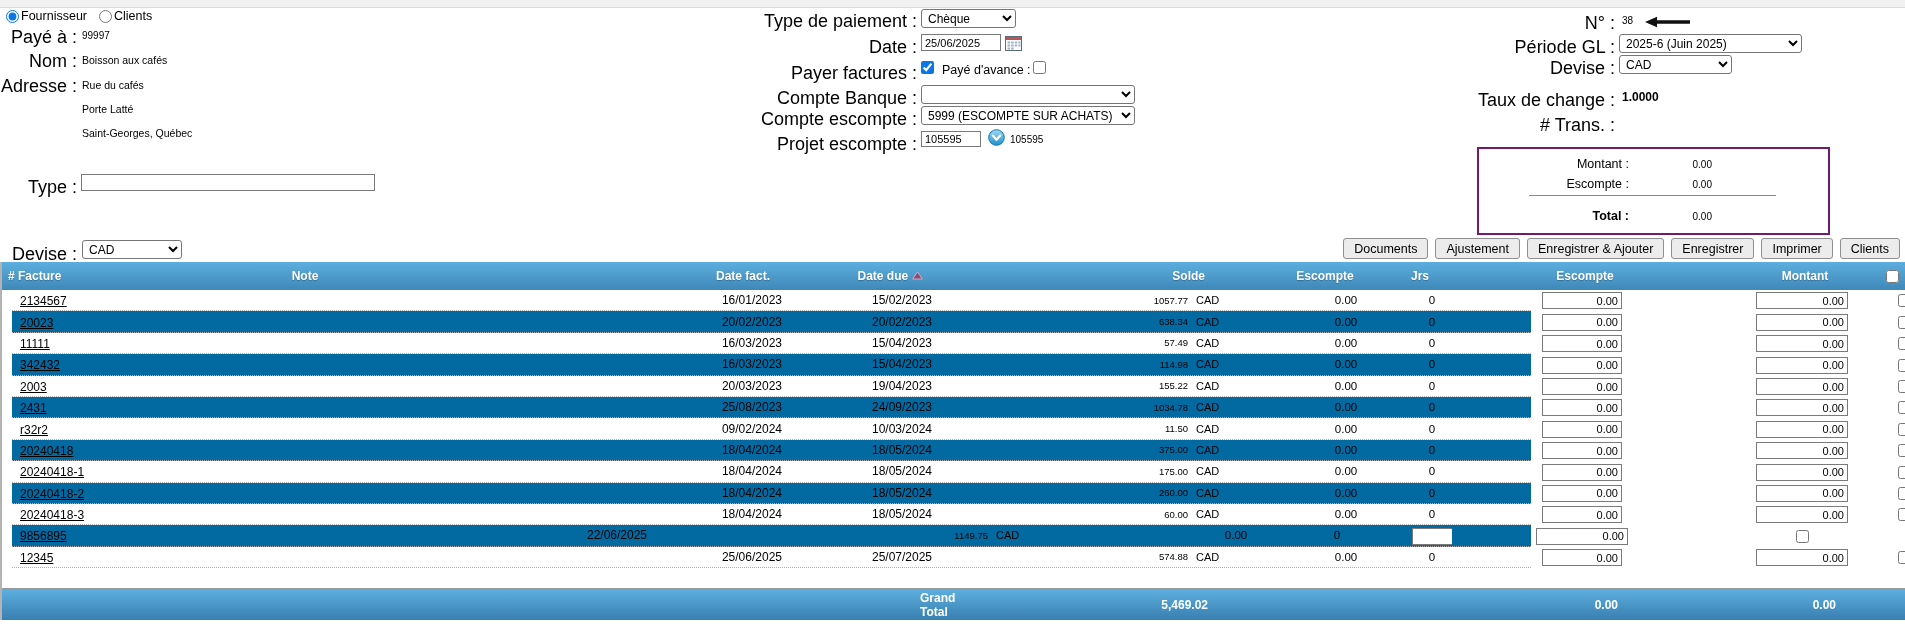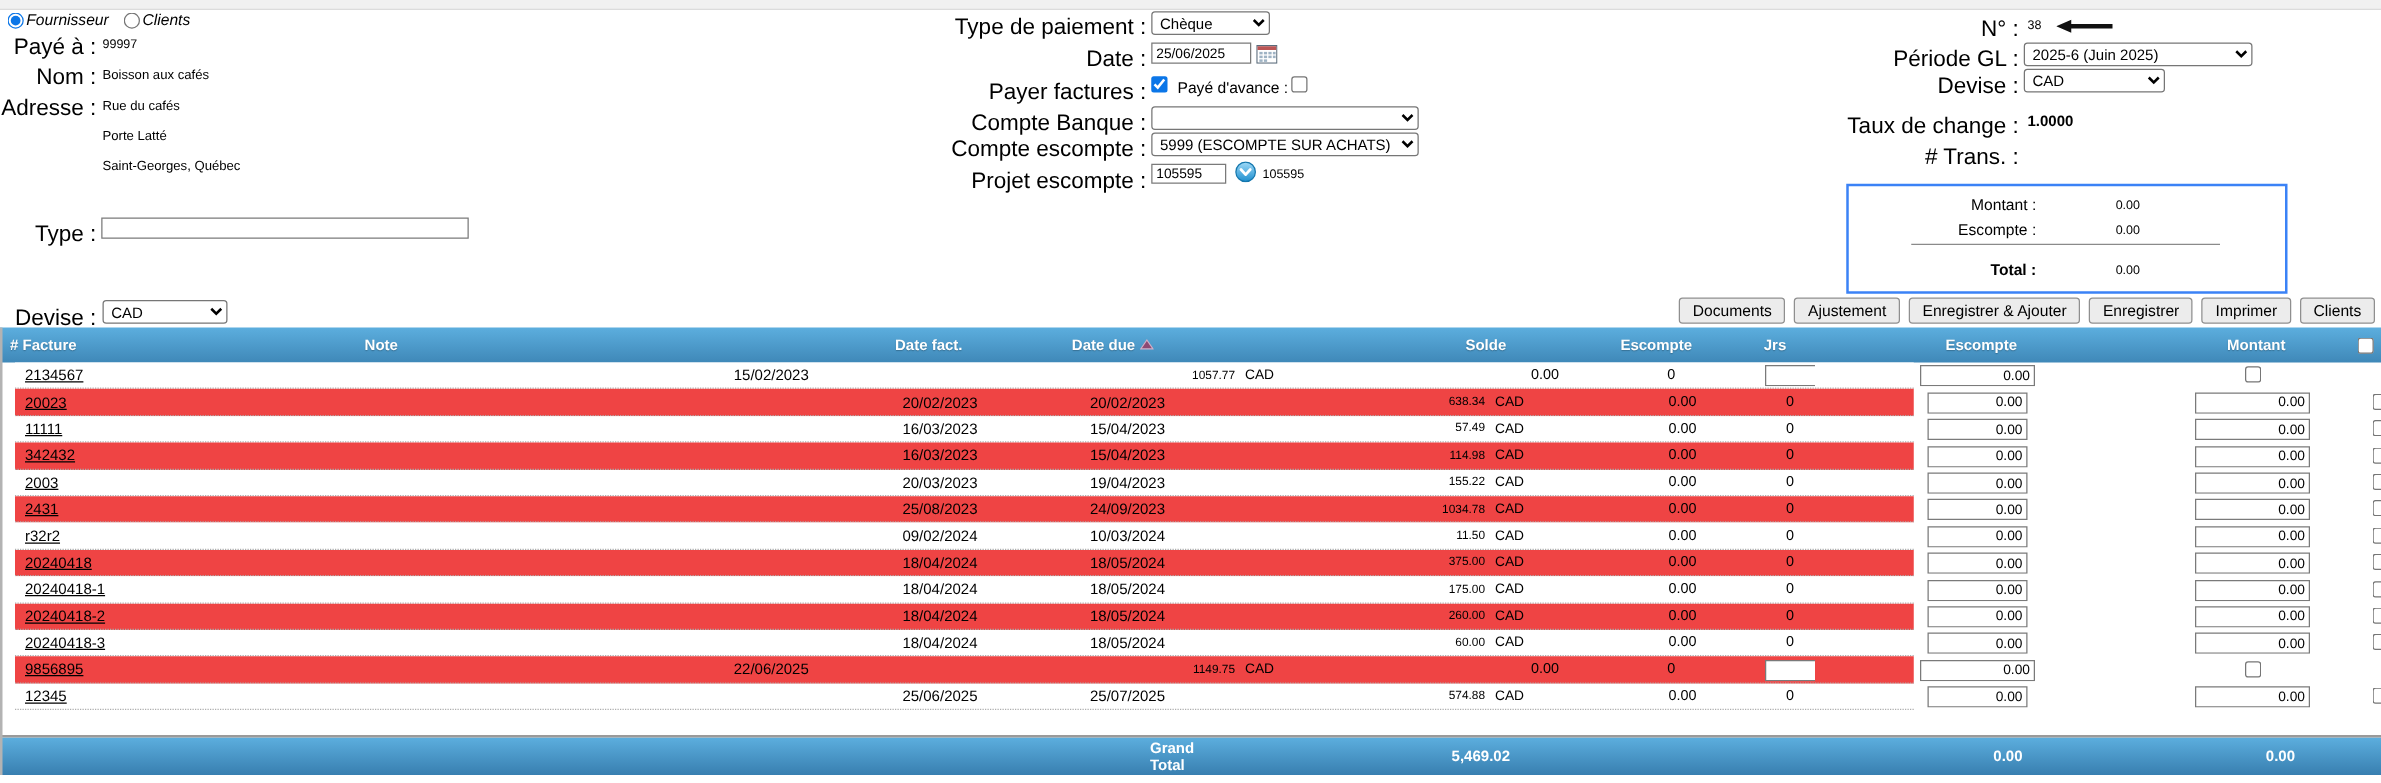--- a/index.html
+++ b/index.html
@@ -7,23 +7,23 @@
        font-family:"Liberation Sans", sans-serif;color:#000;}
   .topstrip{position:absolute;left:0;top:0;width:1905px;height:7px;background:#f1f1f1;border-bottom:1px solid #dcdcdc;}
   .abs{position:absolute;}
   .lblcol{position:absolute;text-align:right;font-size:18px;}
   .smallval{font-size:10px;}
   .addrval{font-size:10.5px;}
   input[type=text]{border:1px solid #7a7a7a;font-family:inherit;font-size:11px;padding:1px 3px;box-sizing:border-box;background:#fff;}
   select{border:1px solid #767676;border-radius:3px;background:#fff;font-family:inherit;font-size:12px;box-sizing:border-box;height:19px;padding:0 2px;}
   input[type=checkbox],input[type=radio]{accent-color:#0b76e8;width:13px;height:13px;margin:0;vertical-align:middle;}
   .radio-row{left:6px;top:9px;font-size:12.5px;display:flex;align-items:center;gap:2px;}
-  .radio-row label{margin-right:10px;font-style:italic;}
+  .radio-row label{margin-right:10px;}
   
-  .totbox{position:absolute;left:1477px;top:147px;width:349px;height:84px;border:2px solid #3b82f6;background:#fff;}
+  .totbox{position:absolute;left:1477px;top:147px;width:349px;height:84px;border:2px solid #701a75;background:#fff;}
   .totbox .tlbl{position:absolute;left:0;width:150px;text-align:right;font-size:12.5px;}
   .totbox .tval{position:absolute;left:170px;width:63px;text-align:right;font-size:10px;}
   .totbox hr{position:absolute;left:50px;top:46px;width:247px;border:none;border-top:1px solid #8a8a8a;margin:0;}
   
   .btnrow{position:absolute;right:5px;top:238px;display:flex;gap:7px;}
   .btnrow button{font-family:inherit;font-size:12.5px;height:21px;padding:1px 10px;background:#ececec;border:1px solid #8f8f8f;border-radius:3px;color:#000;}
   
   .grid{display:grid;grid-template-columns:200px 210px 390px 180px 200px 70px 150px 40px 260px 180px 25px;align-items:center;}
   .thead{position:absolute;left:0;top:262px;width:1905px;height:28px;
          background:linear-gradient(#5caede,#3f88b8);color:#fff;font-weight:bold;font-size:12px;
@@ -33,21 +33,21 @@
   .h3{text-align:right;padding-right:30px;}
   .h4{text-align:center;}
   .h5{grid-column:5 / span 2;text-align:right;padding-right:45px;}
   .h7{text-align:center;}
   .h8{text-align:center;}
   .h9{text-align:center;padding-left:30px;}
   .h10{text-align:center;padding-left:30px;}
   .h11{text-align:center;}
   .tbody{position:absolute;left:12px;top:290px;width:1519px;}
   .trow{height:21.4px;border-bottom:1px dotted #aeaeae;box-sizing:border-box;background:#fff;}
-  .trow.alt{background:#ef4444;}
+  .trow.alt{background:#0369a1;}
   .c{white-space:nowrap;overflow:hidden;}
   .c1{padding-left:8px;}
   .inv-link{color:#000;text-decoration:underline;font-size:12px;}
   .c2{text-align:center;font-size:12px;}
   .c3{text-align:right;padding-right:30px;font-size:12px;}
   .c4{text-align:center;font-size:12px;}
   .c5{text-align:right;padding-right:4px;font-size:9.5px;}
   .c6{text-align:left;padding-left:4px;font-size:11px;}
   .c7{text-align:center;padding-left:18px;font-size:11.5px;}
   .c8{text-align:center;font-size:11.5px;}
@@ -190,20 +190,21 @@
   <div class="hc h8">Jrs</div>
   <div class="hc h9">Escompte</div>
   <div class="hc h10">Montant</div>
   <div class="hc h11"><input type="checkbox" style=""></div>
 </div>
 
 <div class="tbody">
     <div class="trow grid">
     <div class="c c1"><a href="#" class="inv-link">2134567</a></div>
     <div class="c c2"></div>
+    <div class="c c3">16/01/2023</div>
     <div class="c c4">15/02/2023</div>
     <div class="c c5">1057.77</div>
     <div class="c c6">CAD</div>
     <div class="c c7">0.00</div>
     <div class="c c8">0</div>
     <div class="c c9"><input type="text" class="cell-input" value="0.00" style=""></div>
     <div class="c c10"><input type="text" class="cell-input mont" value="0.00" style=""></div>
     <div class="c c11" style="text-align:center"><input type="checkbox" style=""></div>
   </div>
     <div class="trow grid alt">

